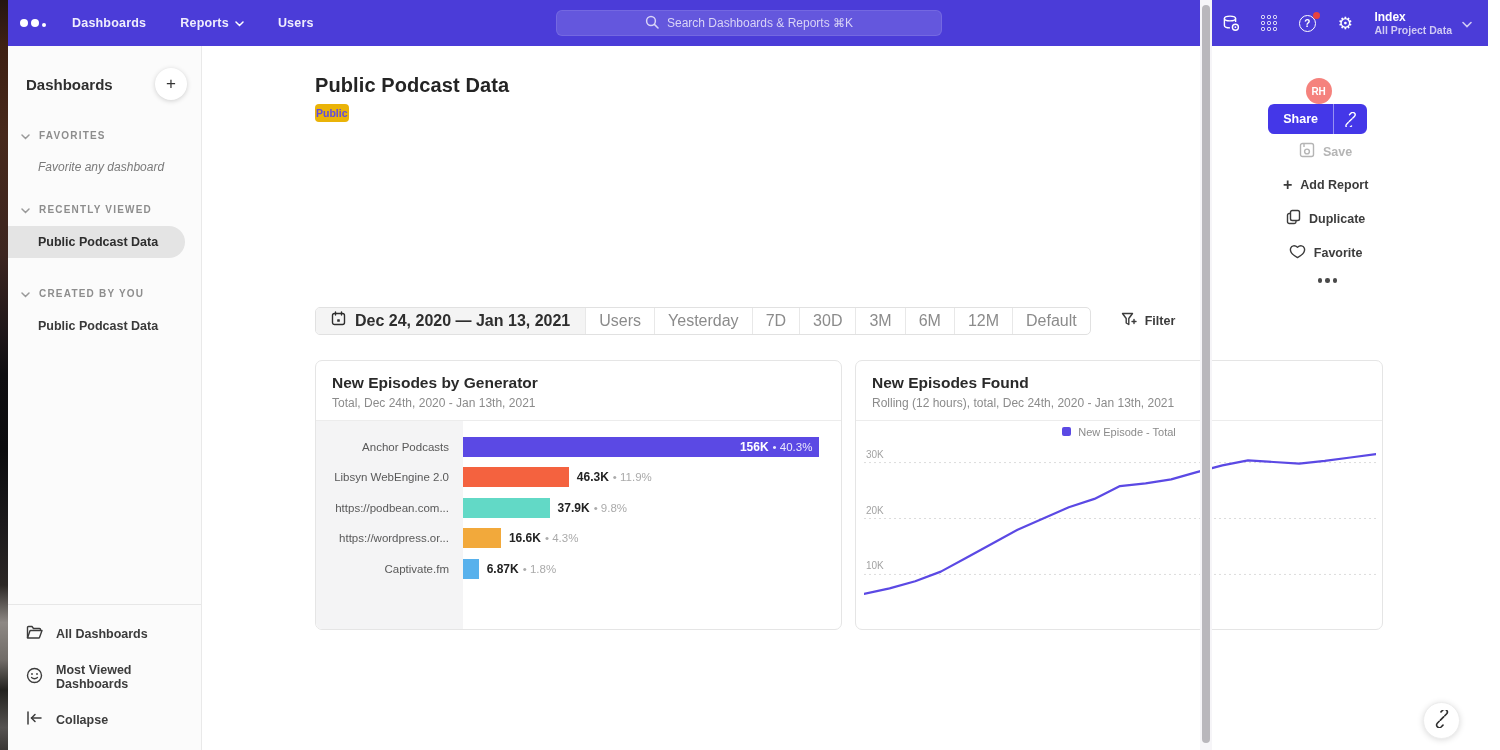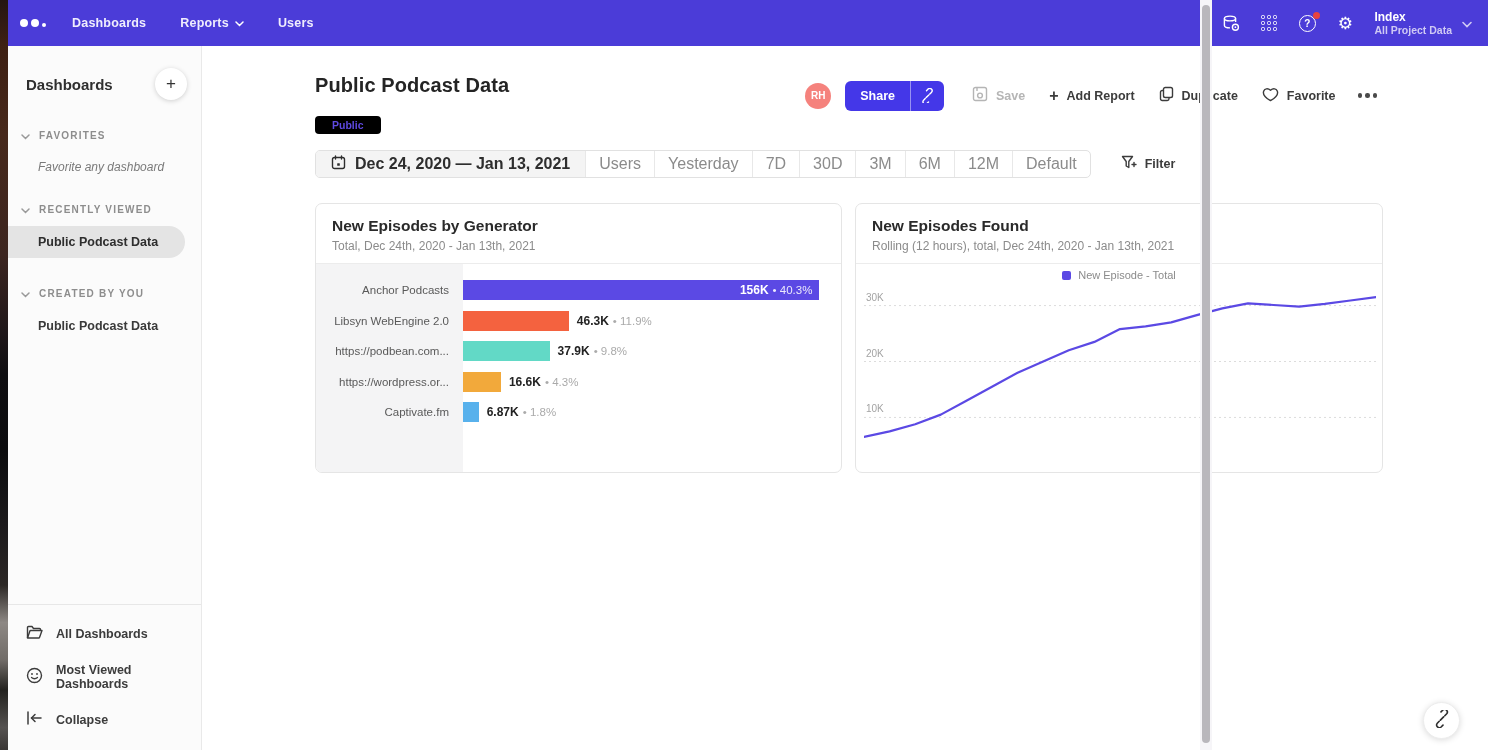--- a/index.html
+++ b/index.html
@@ -47,23 +47,23 @@
   .sb-footer { position:absolute; left:0; right:0; bottom:0; border-top:1px solid #e7e7e7; padding:10px 0 12px; background:#fbfbfb; }
   .sb-foot-item { display:flex; align-items:center; gap:13px; padding:10px 0 10px 18px; font-size:12.5px; font-weight:700; color:#3c3c3c; cursor:pointer; }
   .sb-foot-item svg { flex:0 0 auto; }
 
   
   .main { position:absolute; left:202px; top:46px; width:1286px; height:704px; background:#fff; overflow:hidden; }
   .content { padding:28px 105px 0 113px; }
 
   .page-head { display:flex; justify-content:space-between; align-items:flex-start; }
   .page-title { font-size:20px; font-weight:700; color:#242424; letter-spacing:.1px; }
-  .badge { display:inline-block; margin-top:19px; background:#000000; color:#5f4ae2; font-size:10.5px; font-weight:700; padding:3px 17px; border-radius:4px; }
-
-  .actions { display:flex; align-items:center; gap:0; margin-top:4px; }
+  .badge { display:inline-block; margin-top:7px; background:#eab308; color:#5f4ae2; font-size:10.5px; font-weight:700; padding:3px 1px; border-radius:4px; }
+
+  .actions { display:flex; align-items:center; gap:0; margin-top:4px;flex-direction:column; }
   .avatar { width:26px; height:26px; border-radius:50%; background:#f5827d; color:#fff; font-size:10px; font-weight:700; display:flex; align-items:center; justify-content:center; margin-right:14px; }
   .share-group { display:flex; border-radius:6px; overflow:hidden; margin-right:16px; }
   .share-btn { background:#4437e8; color:#fff; border:none; font-size:12.5px; font-weight:700; padding:8px 15px; cursor:pointer; font-family:inherit; }
   .share-link-btn { background:#4437e8; border:none; border-left:1px solid rgba(255,255,255,.45); width:34px; display:flex; align-items:center; justify-content:center; cursor:pointer; color:#fff; }
   .act-btn { display:flex; align-items:center; gap:8px; background:none; border:none; font-family:inherit; font-size:12.5px; font-weight:700; color:#3c3c3c; cursor:pointer; padding:8px 12px; }
   .act-btn.disabled { color:#b5b5b5; cursor:default; }
   .act-btn .plus { font-size:16px; font-weight:600; line-height:1; }
   .more-dots { display:flex; gap:3px; padding:8px 6px 8px 10px; cursor:pointer; }
   .more-dots i { width:4.5px; height:4.5px; border-radius:50%; background:#4a4a4a; }
 
@@ -129,20 +129,29 @@
       <span class="nav-caret">
         <svg width="9" height="6" viewBox="0 0 9 6">
             <polyline points="1,1 4.5,4.5 8,1" fill="none" stroke="#fff" stroke-width="1.5" stroke-linecap="round"></polyline>
           </svg>
       </span>
     </div>
     <div class="nav-item">
       <span>Users</span>
     </div>
 
+    <div class="nav-search">
+      <span>
+        <svg width="14" height="14" viewBox="0 0 14 14">
+            <circle cx="6" cy="6" r="4.4" fill="none" stroke="#d9d4f7" stroke-width="1.5"></circle>
+            <line x1="9.4" y1="9.4" x2="13" y2="13" stroke="#d9d4f7" stroke-width="1.5" stroke-linecap="round"></line>
+          </svg>
+      </span>
+      <span>Search Dashboards &amp; Reports ⌘K</span>
+    </div>
 
     <div class="nav-right">
       <div class="nav-ic">
         <svg width="19" height="19" viewBox="0 0 19 19">
           <ellipse cx="8" cy="4.5" rx="5.6" ry="2.4" fill="none" stroke="#fff" stroke-width="1.4"></ellipse>
           <path d="M2.4 4.5 V11.5 C2.4 12.8 4.9 13.9 8 13.9" fill="none" stroke="#fff" stroke-width="1.4"></path>
           <path d="M13.6 4.5 V8" fill="none" stroke="#fff" stroke-width="1.4"></path>
           <circle cx="13.4" cy="13.2" r="3" fill="none" stroke="#fff" stroke-width="1.4"></circle>
           <circle cx="13.4" cy="13.2" r="0.9" fill="#fff"></circle>
         </svg>

